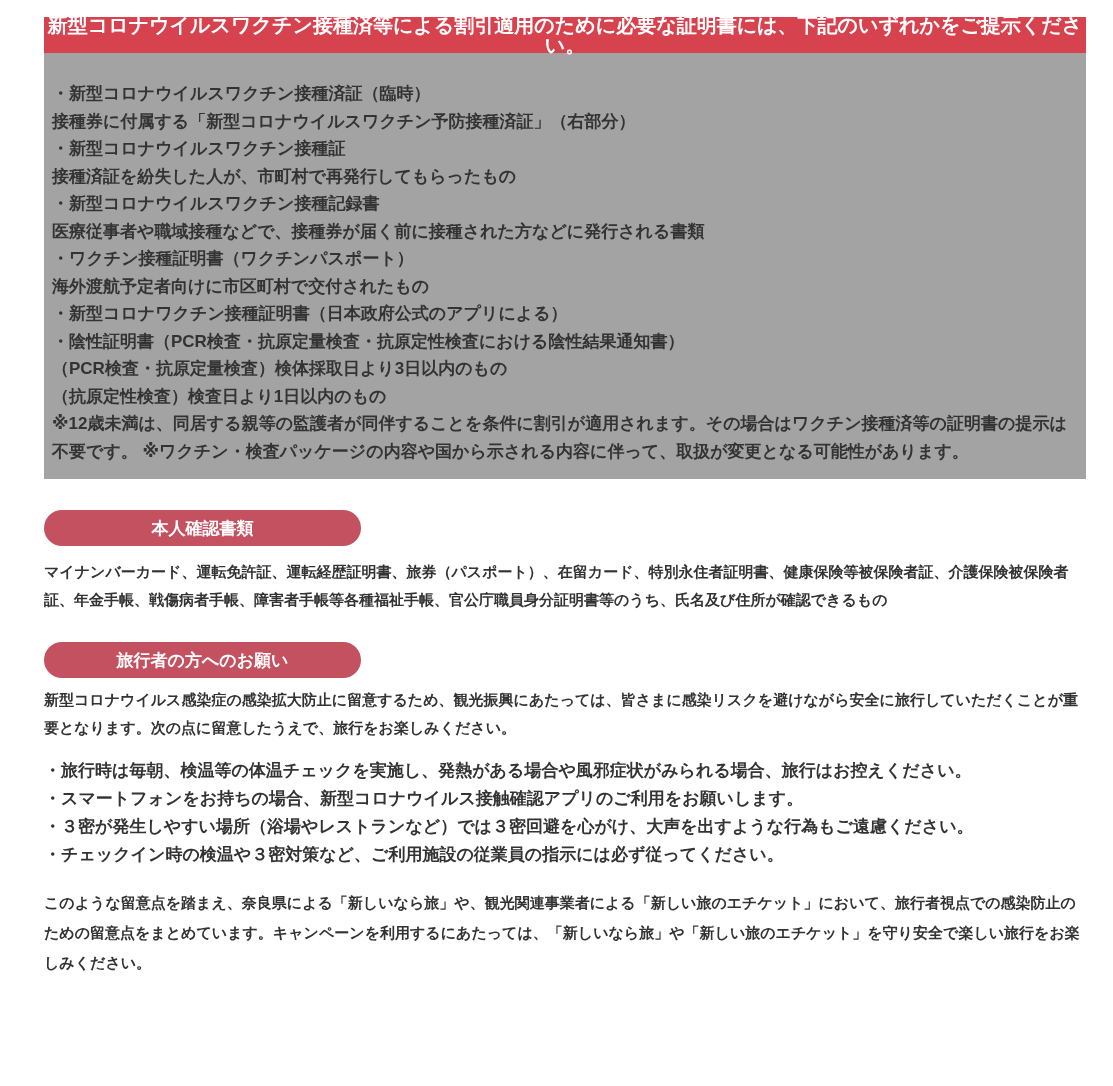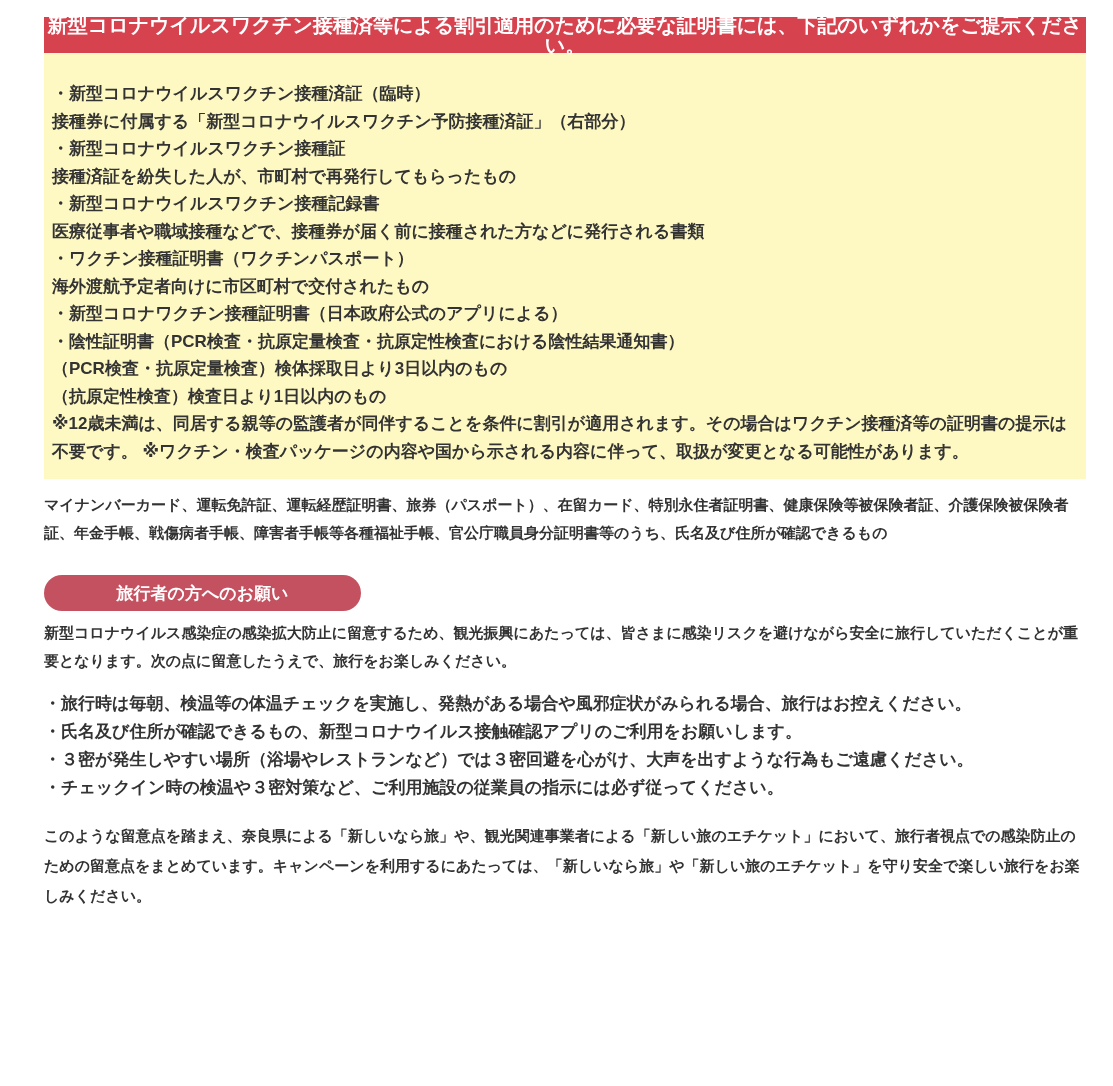--- a/index.html
+++ b/index.html
@@ -24,21 +24,21 @@
     color: #ffffff;
     display: flex;
     align-items: center;
     justify-content: center;
     font-size: 20px;
     line-height: 1;
     text-align: center;
   }
   
   .notice-box {
-    background: #fef9c3;
+    background: #a3a3a3;
     padding: 27px 16px 14px 8px;
     font-size: 17px;
     line-height: 27.5px;
   }
   .notice-box .line { white-space: normal; }
   .notice-box .note { margin: 0; }
   
   .pill {
     width: 317px;
     height: 36px;
@@ -82,30 +82,33 @@
     <div class="line">医療従事者や職域接種などで、接種券が届く前に接種された方などに発行される書類</div>
     <div class="line">・ワクチン接種証明書（ワクチンパスポート）</div>
     <div class="line">海外渡航予定者向けに市区町村で交付されたもの</div>
     <div class="line">・新型コロナワクチン接種証明書（日本政府公式のアプリによる）</div>
     <div class="line">・陰性証明書（PCR検査・抗原定量検査・抗原定性検査における陰性結果通知書）</div>
     <div class="line">（PCR検査・抗原定量検査）検体採取日より3日以内のもの</div>
     <div class="line">（抗原定性検査）検査日より1日以内のもの</div>
     <p class="note">※12歳未満は、同居する親等の監護者が同伴することを条件に割引が適用されます。その場合はワクチン接種済等の証明書の提示は不要です。 ※ワクチン・検査パッケージの内容や国から示される内容に伴って、取扱が変更となる可能性があります。</p>
   </div>
 
+  <div class="pill pill-identity">
+    <span>本人確認書類</span>
+  </div>
   <p class="para para-identity">マイナンバーカード、運転免許証、運転経歴証明書、旅券（パスポート）、在留カード、特別永住者証明書、健康保険等被保険者証、介護保険被保険者証、年金手帳、戦傷病者手帳、障害者手帳等各種福祉手帳、官公庁職員身分証明書等のうち、氏名及び住所が確認できるもの</p>
 
   <div class="pill pill-traveler">
     <span>旅行者の方へのお願い</span>
   </div>
   <p class="para para-intro">新型コロナウイルス感染症の感染拡大防止に留意するため、観光振興にあたっては、皆さまに感染リスクを避けながら安全に旅行していただくことが重要となります。次の点に留意したうえで、旅行をお楽しみください。</p>
 
   <div class="request-list">
     <div class="line">・旅行時は毎朝、検温等の体温チェックを実施し、発熱がある場合や風邪症状がみられる場合、旅行はお控えください。</div>
-    <div class="line">・氏名及び住所が確認できるもの、新型コロナウイルス接触確認アプリのご利用をお願いします。</div>
+    <div class="line">・スマートフォンをお持ちの場合、新型コロナウイルス接触確認アプリのご利用をお願いします。</div>
     <div class="line">・３密が発生しやすい場所（浴場やレストランなど）では３密回避を心がけ、大声を出すような行為もご遠慮ください。</div>
     <div class="line">・チェックイン時の検温や３密対策など、ご利用施設の従業員の指示には必ず従ってください。</div>
   </div>
 
   <p class="para para-closing">このような留意点を踏まえ、奈良県による「新しいなら旅」や、観光関連事業者による「新しい旅のエチケット」において、旅行者視点での感染防止のための留意点をまとめています。キャンペーンを利用するにあたっては、「新しいなら旅」や「新しい旅のエチケット」を守り安全で楽しい旅行をお楽しみください。</p>
 
   <div class="bottom-spacer"></div>
 </div>
 
 </body></html>

